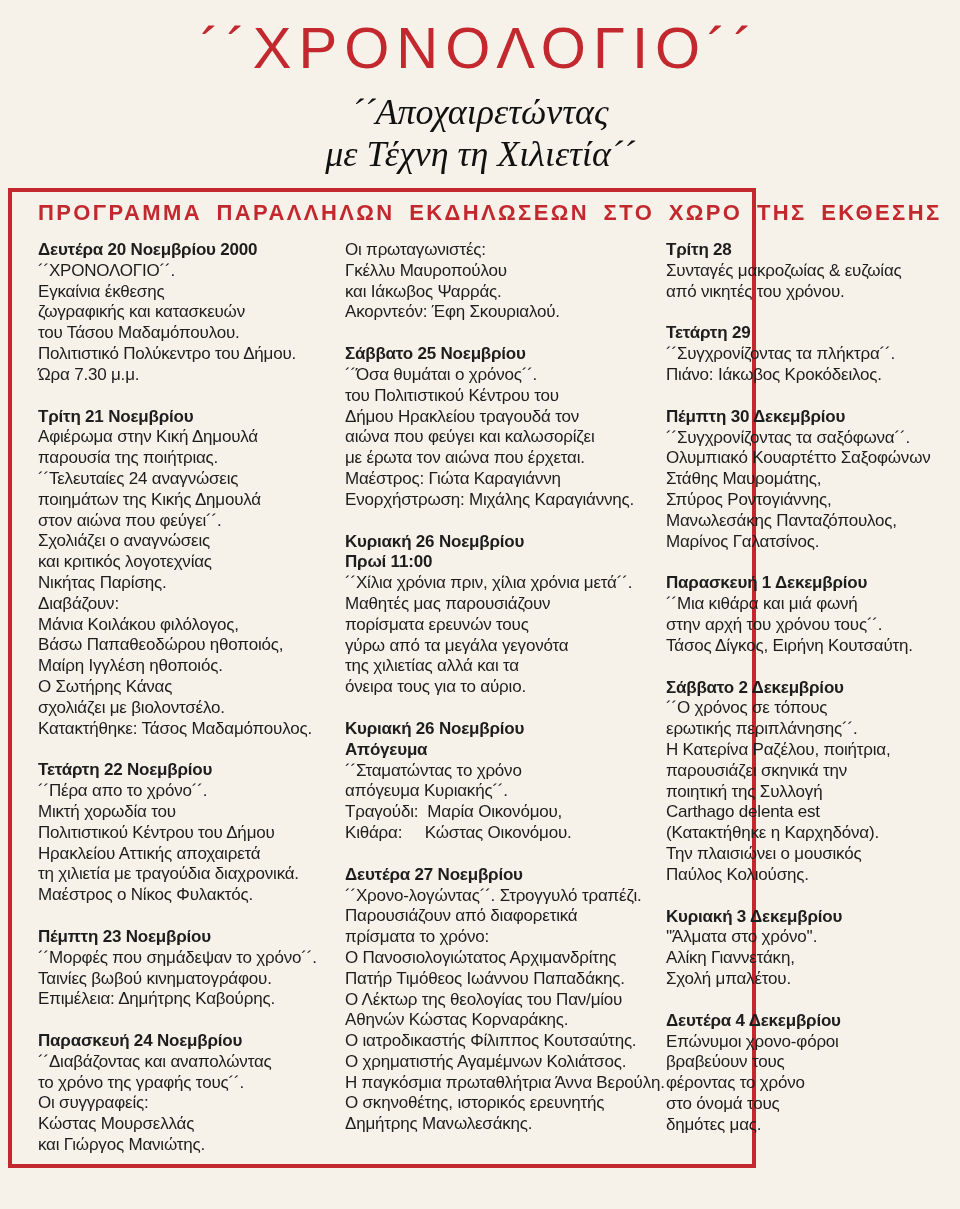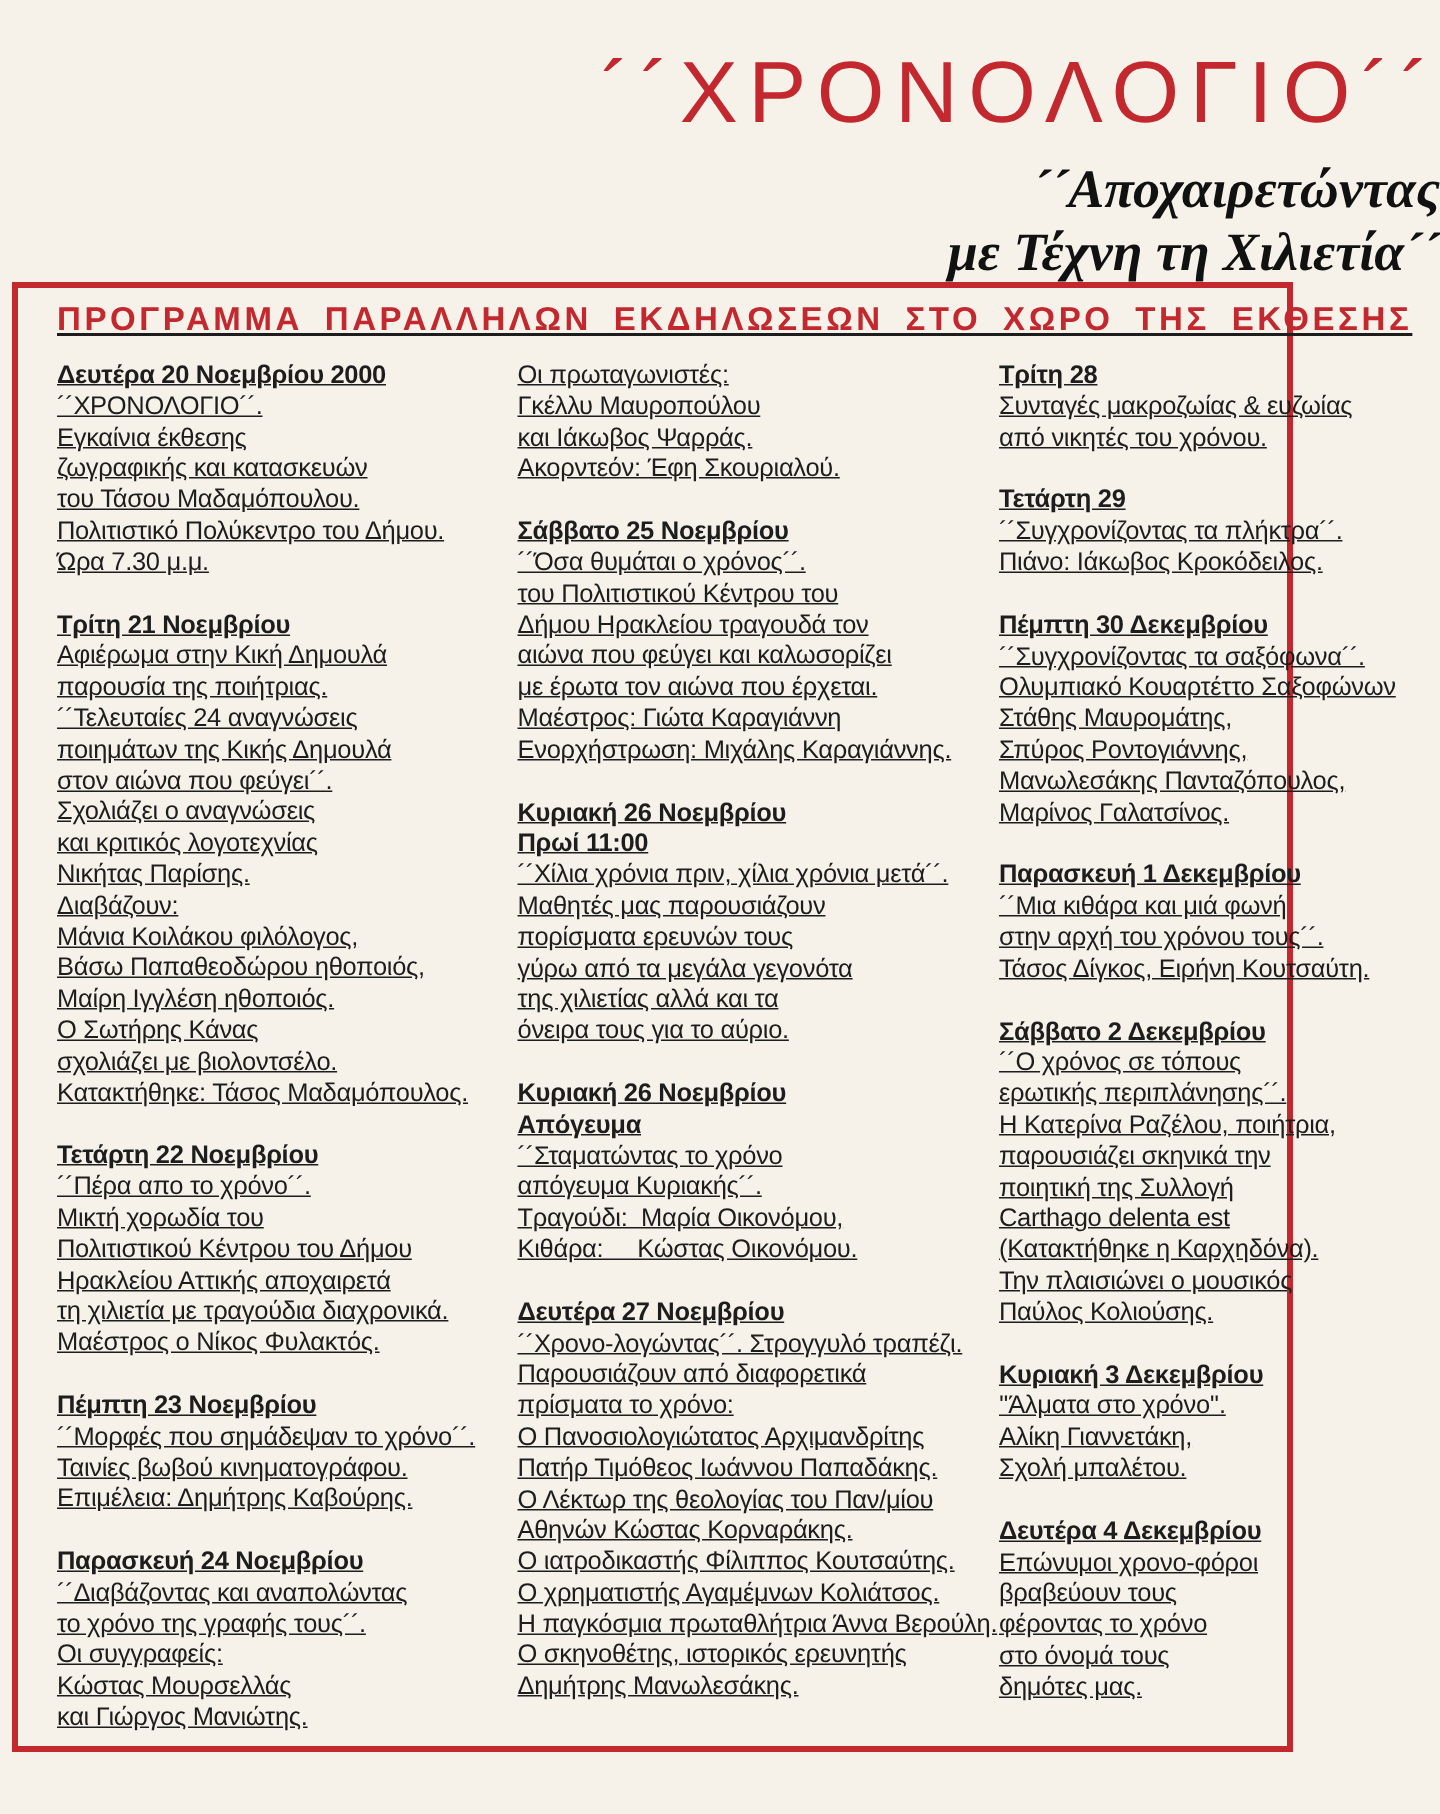--- a/index.html
+++ b/index.html
@@ -11,48 +11,47 @@
   html,body{margin:0;padding:0;}
   body{
     width:960px;height:1209px;
     background:var(--paper);
     color:var(--ink);
     font-family:"Liberation Sans", sans-serif;
     overflow:hidden;
     position:relative;
   }
   .masthead{
-    text-align:right;
-    padding-top:32px;
+    text-align:center;
+    padding-top:18px;
   }
   .title{
     margin:0;
     color:var(--accent);
     font-size:58px;
     font-weight:400;
     letter-spacing:7px;
     line-height:1.05;
     font-family:"Liberation Sans", sans-serif;
   }
   .subtitle{
     margin:12px 0 0 0;
     font-family:"Liberation Serif", serif;
     font-style:italic;
-    font-weight:bold;
+    font-weight:normal;
     font-size:36px;
     line-height:1.18;
     color:#111;
   }
   .program-box{
     position:absolute;
     left:8px; top:188px;
-    width:854px; height:980px;
+    width:748px; height:980px;
     border:4px solid var(--accent);
     padding:6px 0 0 0;
-    text-decoration:underline;
   }
   .program-header{
     margin:2px 14px 0 26px;
     color:var(--accent);
     font-size:22px;
     font-weight:bold;
     letter-spacing:2.4px;
     word-spacing:6px;
     white-space:nowrap;
   }

